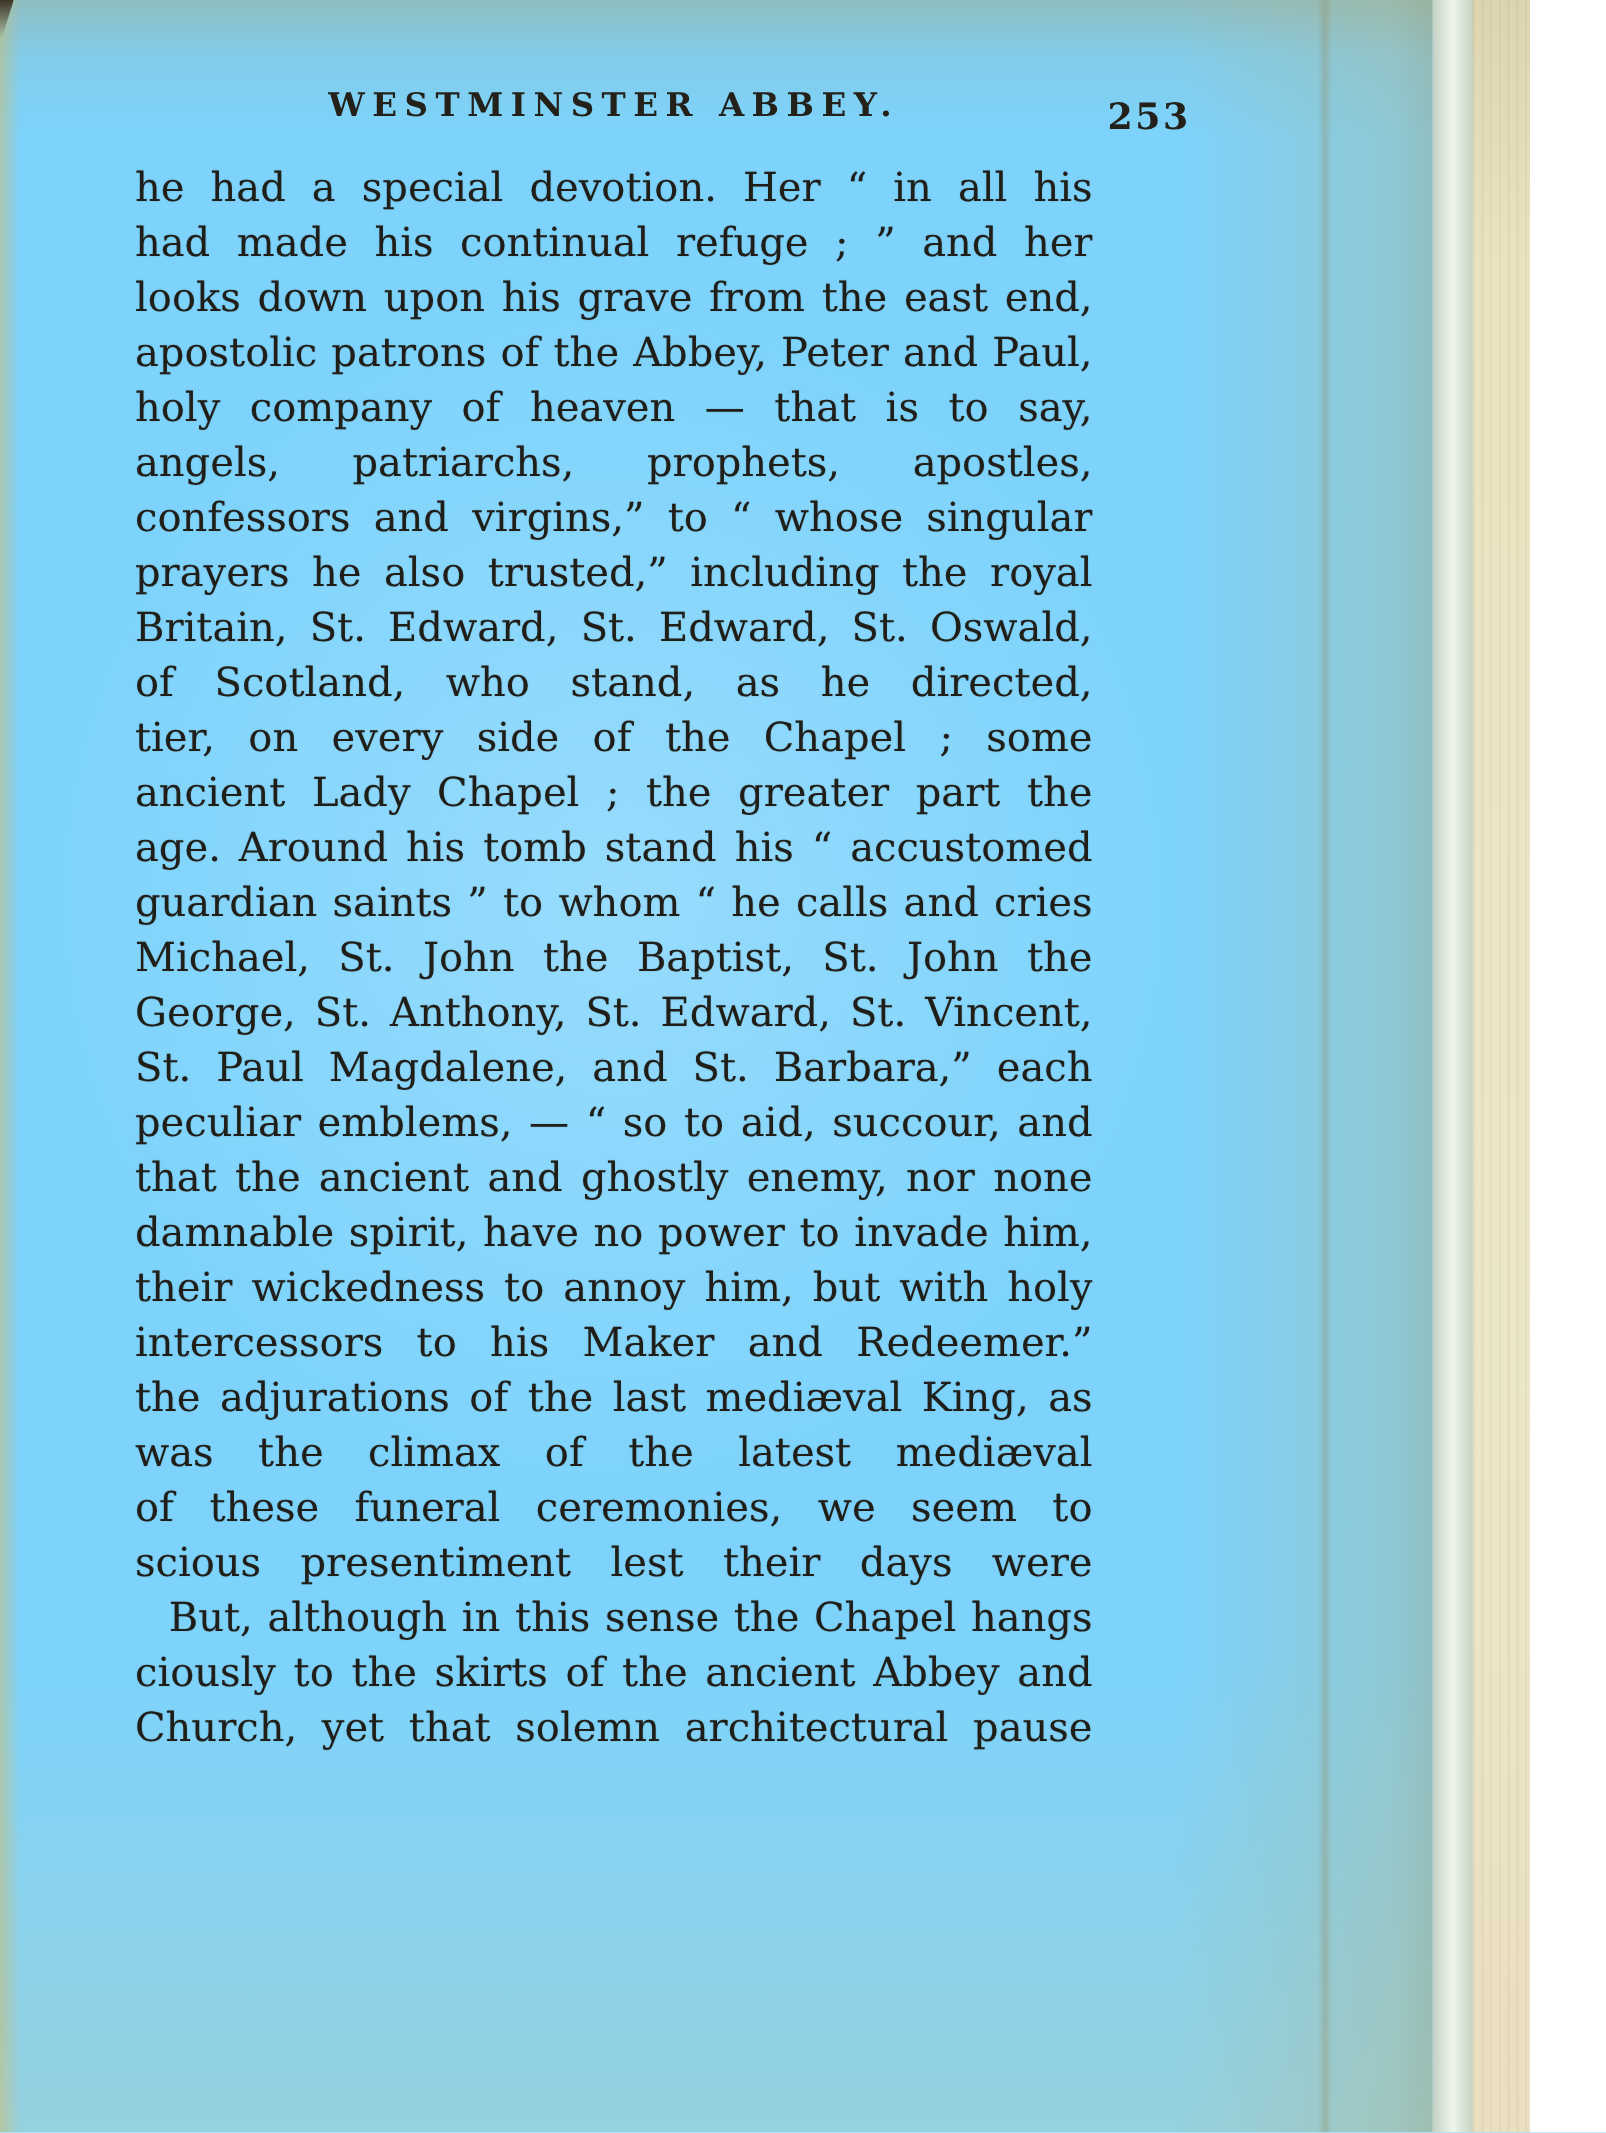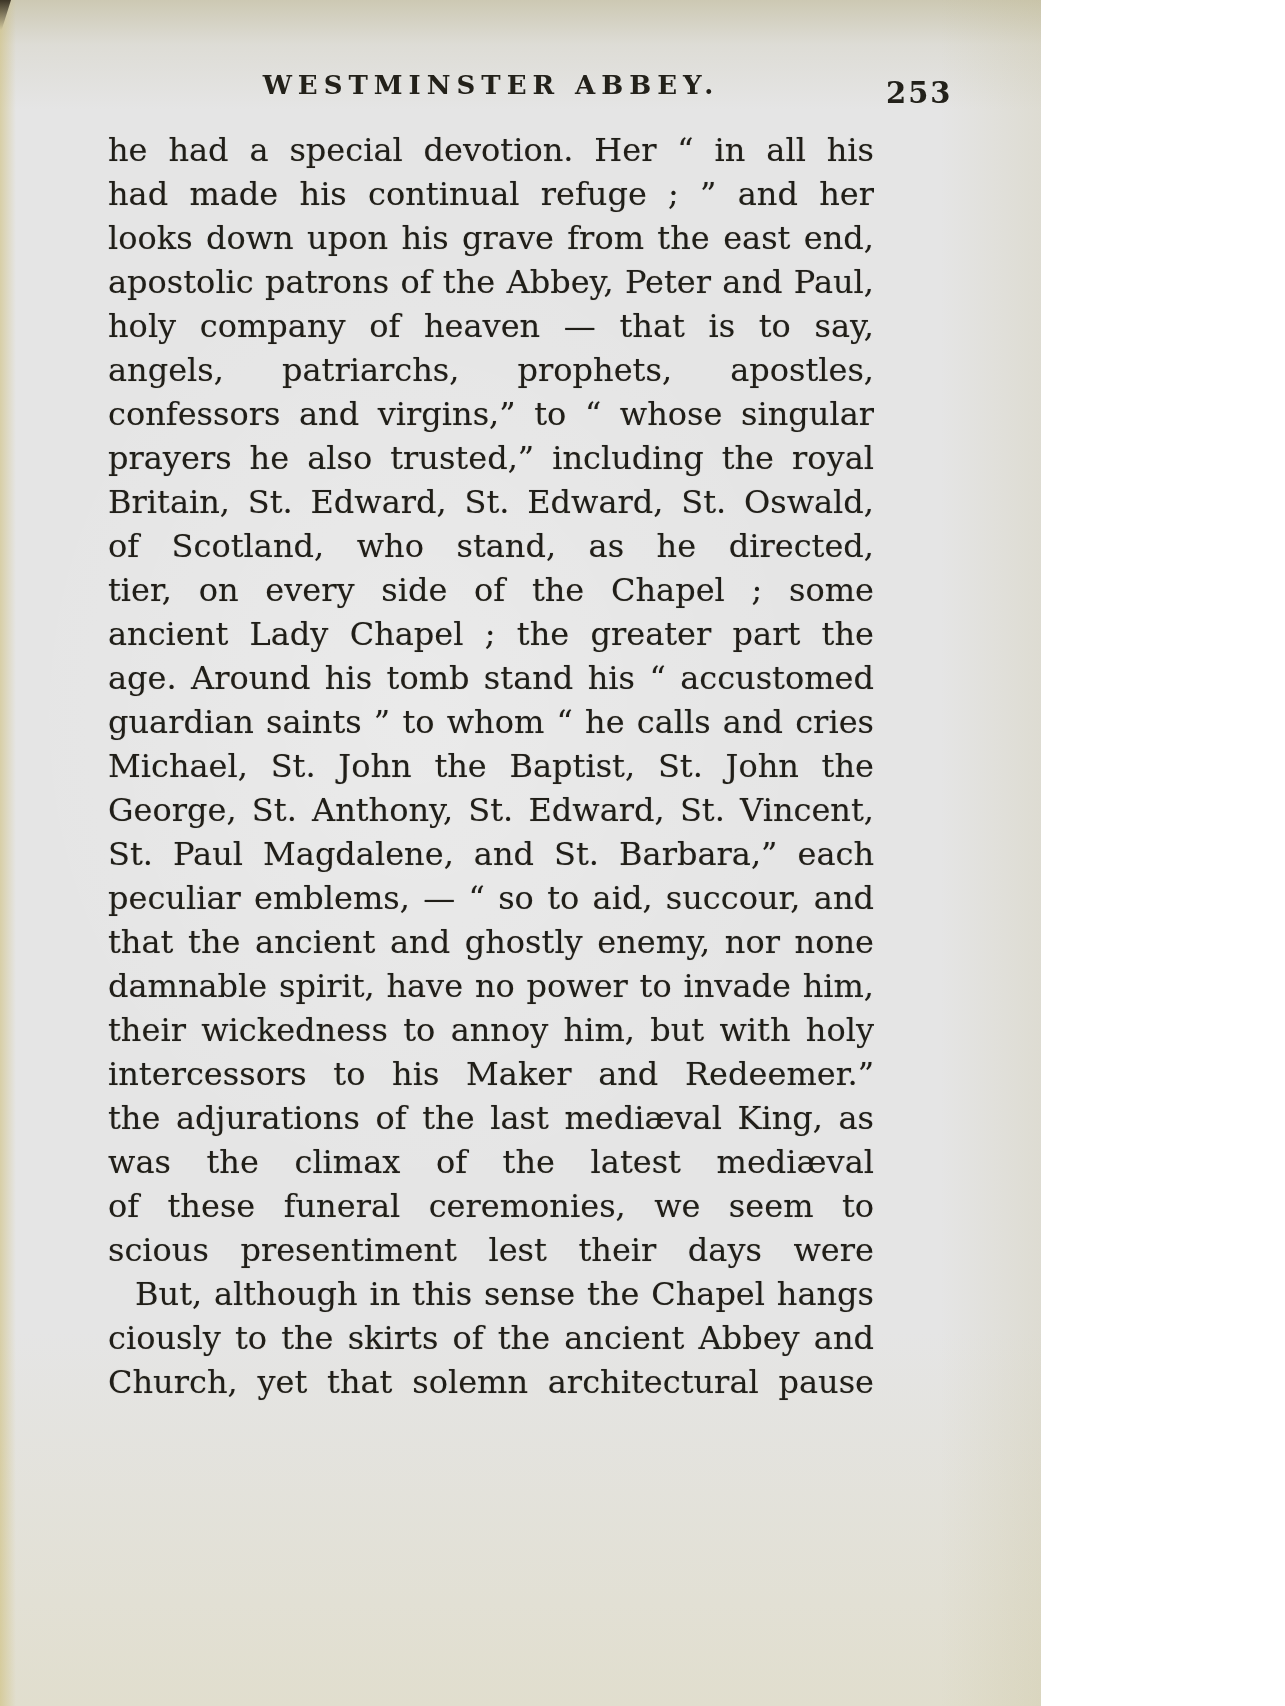--- a/index.html
+++ b/index.html
@@ -1,20 +1,20 @@
 <!DOCTYPE html>
 <html><head>
 <meta charset="utf-8">
 <style>
   html, body { margin:0; padding:0; }
   .book-page {
     position:relative;
-    width:1041px; height:1706px;
+    width:1224px; height:1706px;
     overflow:hidden;
-    background:#e5e5e5;
+    background:#7dd3fc;
     font-family:"DejaVu Serif", serif;
   }
   
   .paper-shading {
     position:absolute; inset:0; pointer-events:none;
     background:
       radial-gradient(ellipse 60% 45% at 40% 42%, rgba(255,255,255,0.20), rgba(255,255,255,0) 65%),
       linear-gradient(to bottom, rgba(168,158,104,0.40) 0px, rgba(168,158,104,0.12) 45px, rgba(168,158,104,0) 110px),
       linear-gradient(to bottom, rgba(210,200,140,0) 78%, rgba(214,204,146,0.28) 100%);
   }

